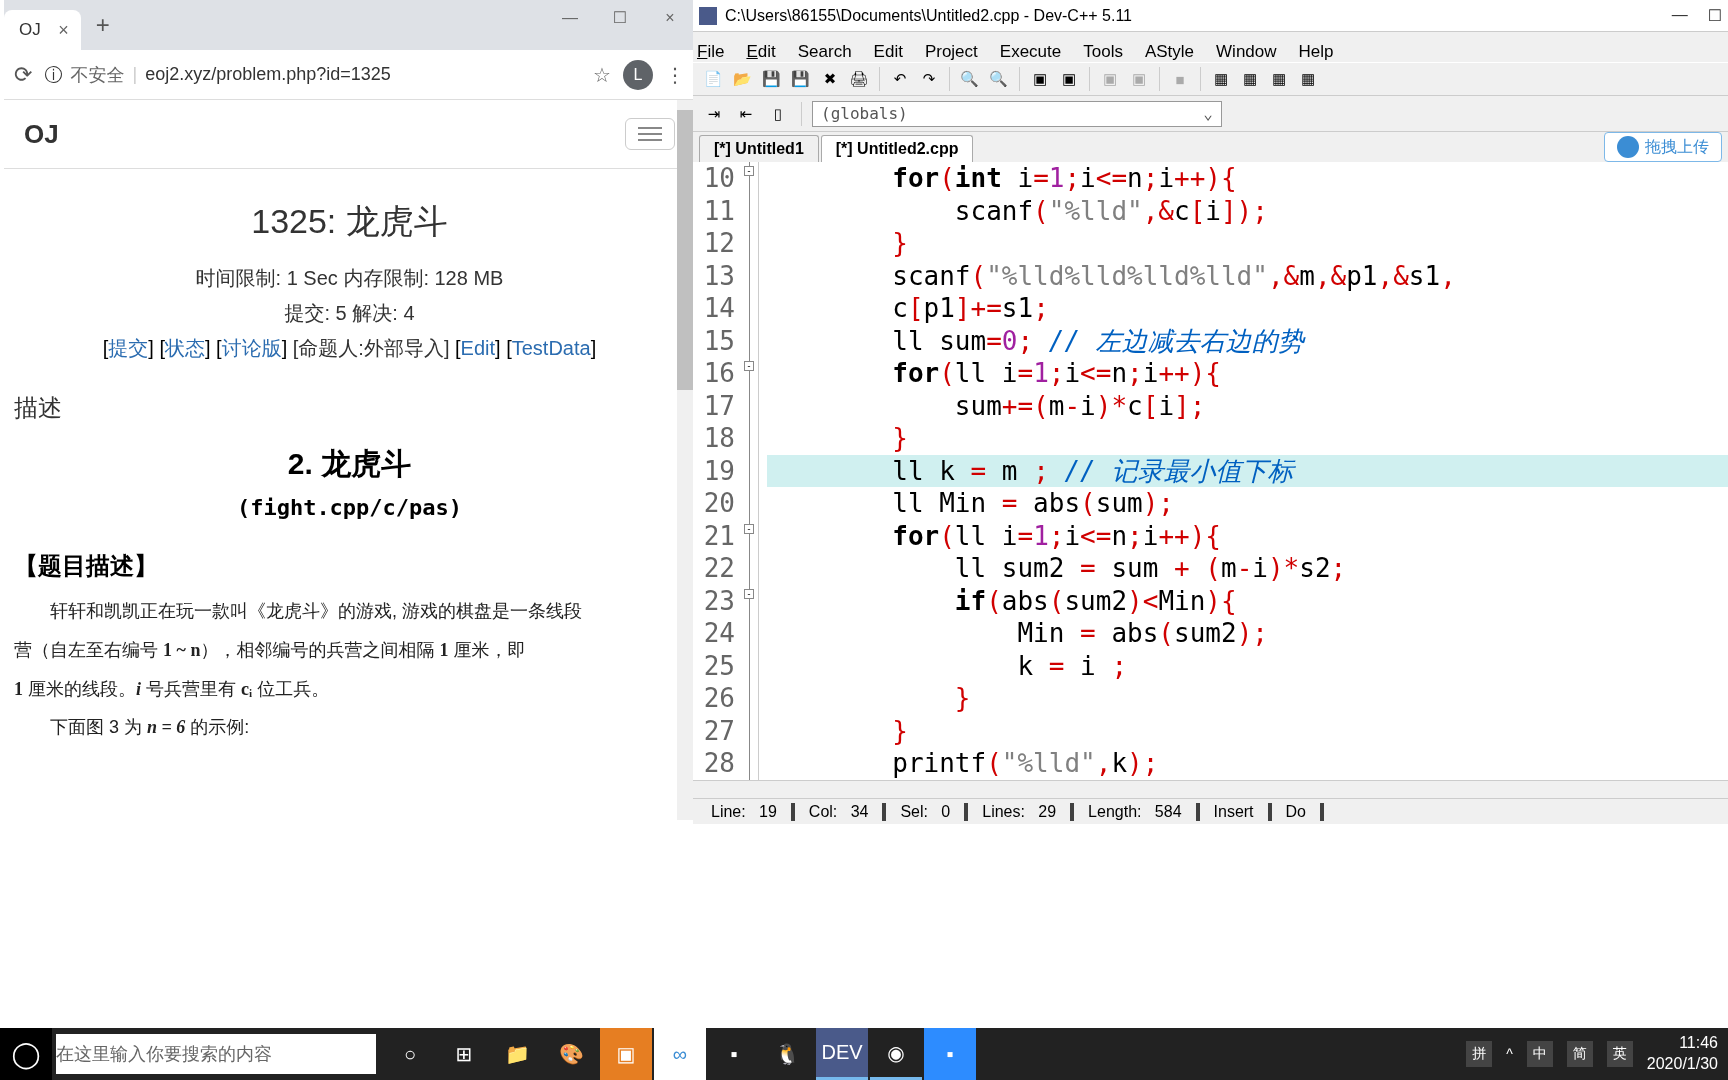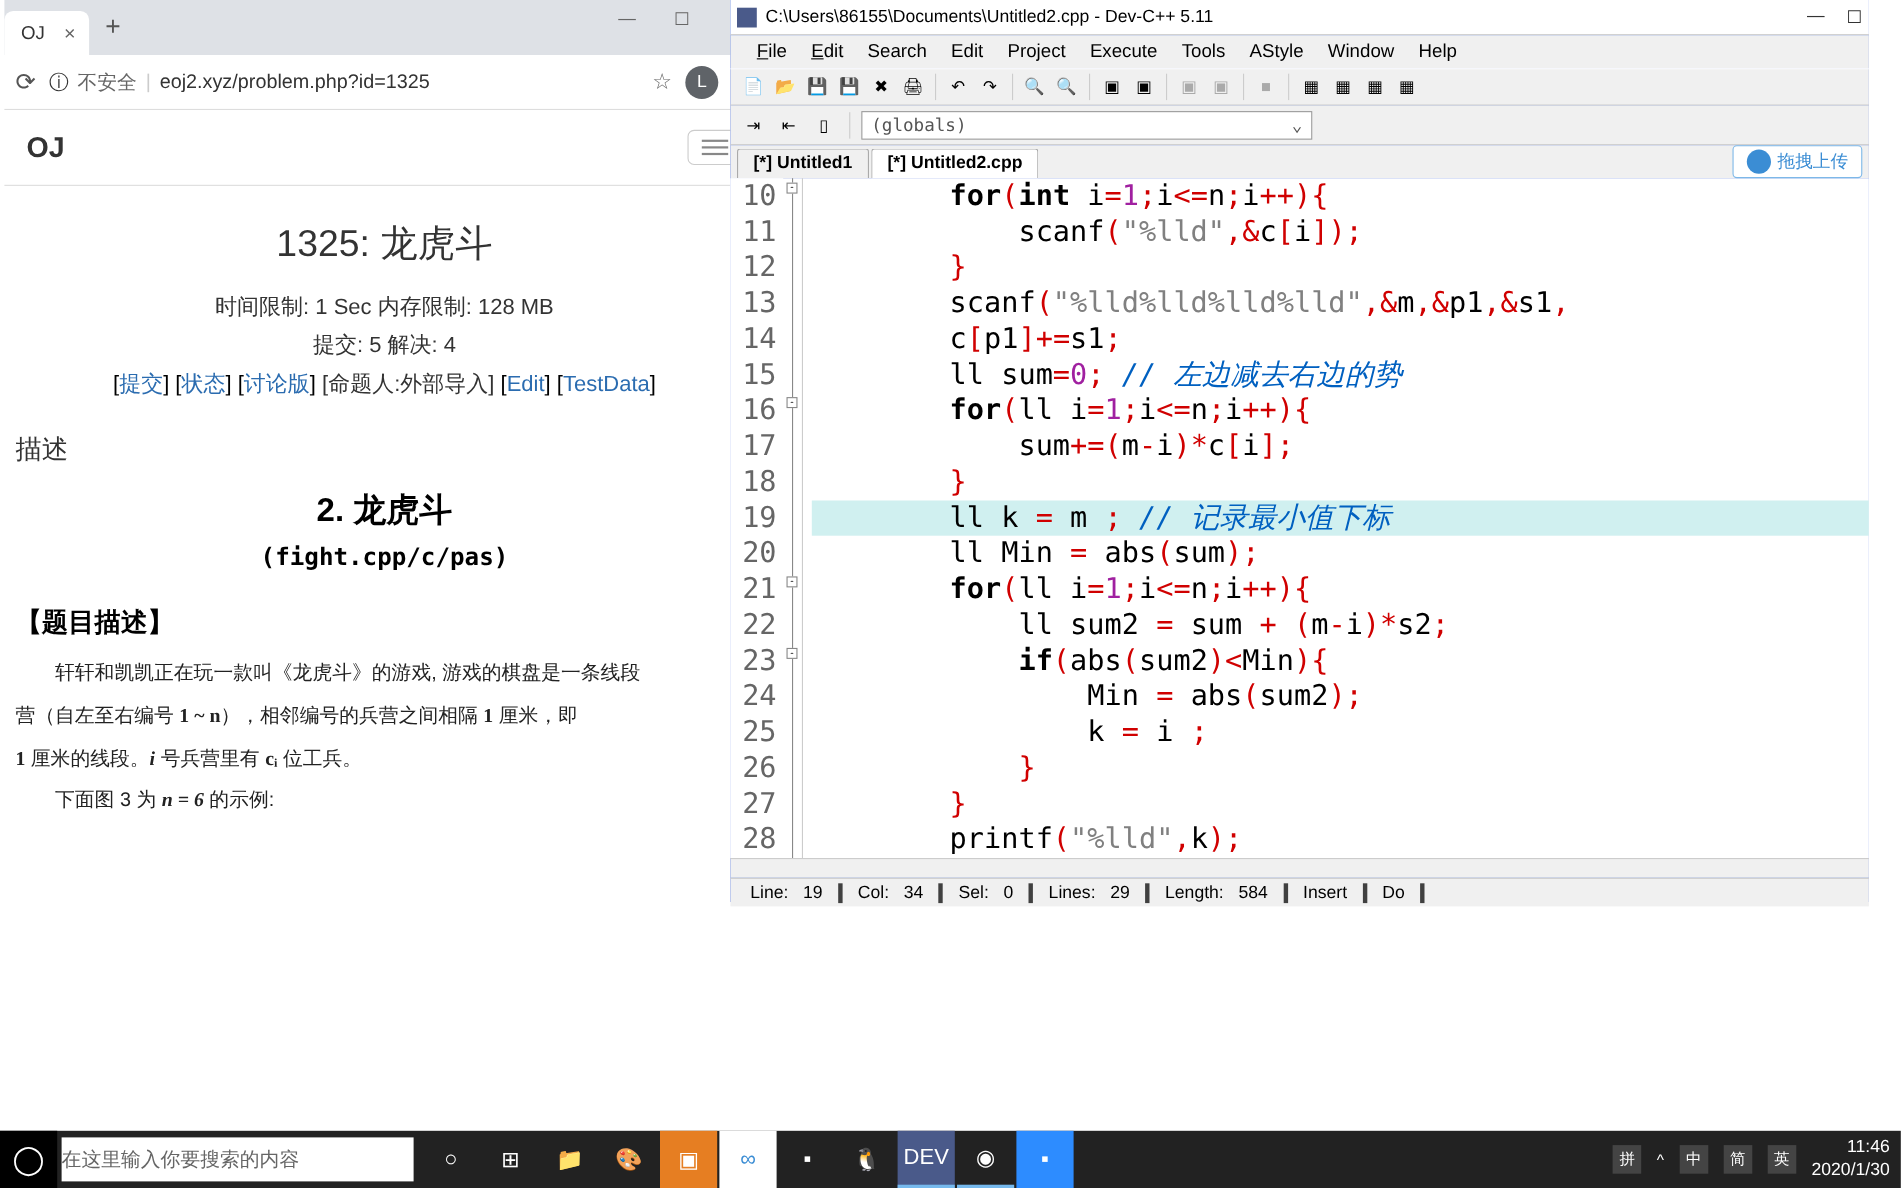--- a/index.html
+++ b/index.html
@@ -34,25 +34,25 @@
 .sec-label { font-size: 24px; color: #333; margin-bottom: 20px; }
 .body-h2 { text-align: center; font-size: 30px; font-weight: bold; margin: 20px 0 10px; }
 .body-sub { text-align: center; font-size: 22px; font-family: monospace; font-weight: bold; margin-bottom: 30px; }
 .body-h3 { font-size: 24px; font-weight: bold; margin-bottom: 15px; }
 .body-p { font-size: 18px; line-height: 1.6; color: #222; margin-bottom: 10px; }
 .body-p b { font-family: serif; }
 .scrollbar { position: absolute; right: 0; top: 100px; width: 18px; height: 720px; background: #f0f0f0; }
 .scrollbar .thumb { width: 100%; height: 280px; background: #c0c0c0; margin-top: 10px; }
 
 
-.devcpp { position: absolute; left: 664px; top: 0; width: 1035px; height: 820px; background: #1d4ed8; }
+.devcpp { position: absolute; left: 693px; top: 0; width: 1035px; height: 820px; background: #e5e5e5; }
 .titlebar { height: 32px; background: #fff; display: flex; align-items: center; padding: 0 6px; font-size: 16px; border-bottom: 1px solid #ccc; }
 .titlebar .icon { width: 18px; height: 18px; background: #4a5a8a; margin-right: 8px; }
 .titlebar .wins { margin-left: auto; display: flex; gap: 20px; color: #333; }
-.menubar { height: 30px; display: flex; align-items: center; padding: 0 24px; gap: 22px; font-size: 17px; background: #f0f0f0; }
+.menubar { height: 30px; display: flex; align-items: flex-end; padding: 0 4px; gap: 22px; font-size: 17px; background: #f0f0f0; }
 .menubar span u { text-decoration: underline; }
 .toolbar { height: 34px; background: #f0f0f0; display: flex; align-items: center; padding: 0 8px; gap: 3px; border-top: 1px solid #fff; border-bottom: 1px solid #ccc; }
 .tbtn { width: 26px; height: 26px; border: 1px solid transparent; display: flex; align-items: center; justify-content: center; font-size: 15px; }
 .tsep { width: 1px; height: 24px; background: #ccc; margin: 0 4px; }
 .toolbar2 { height: 36px; background: #f0f0f0; display: flex; align-items: center; padding: 0 8px; gap: 6px; border-bottom: 1px solid #ccc; }
 .combo { flex: 0 0 410px; height: 26px; border: 1px solid #999; background: #fff; font-family: monospace; font-size: 16px; padding: 0 8px; display: flex; align-items: center; color: #555; }
 .combo .arrow { margin-left: auto; }
 .editor-tabs { height: 30px; display: flex; align-items: flex-end; padding: 0 6px; background: #f0f0f0; }
 .ed-tab { padding: 4px 14px; font-size: 16px; background: #f0f0f0; border: 1px solid #aaa; border-bottom: none; margin-right: 2px; border-radius: 3px 3px 0 0; font-weight: bold; }
 .ed-tab.active { background: #fff; }

